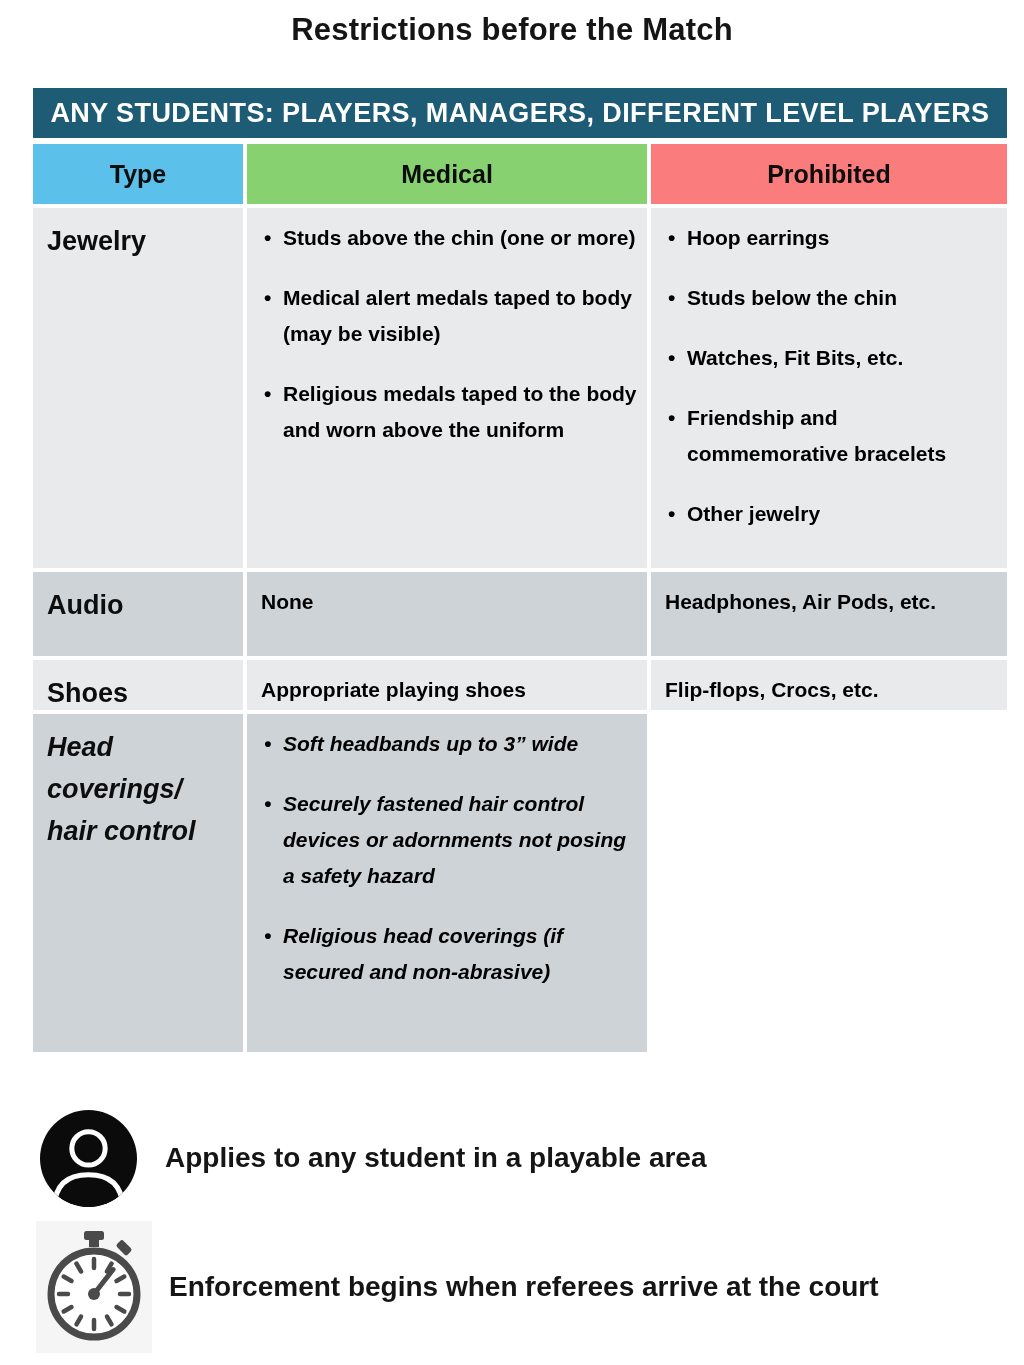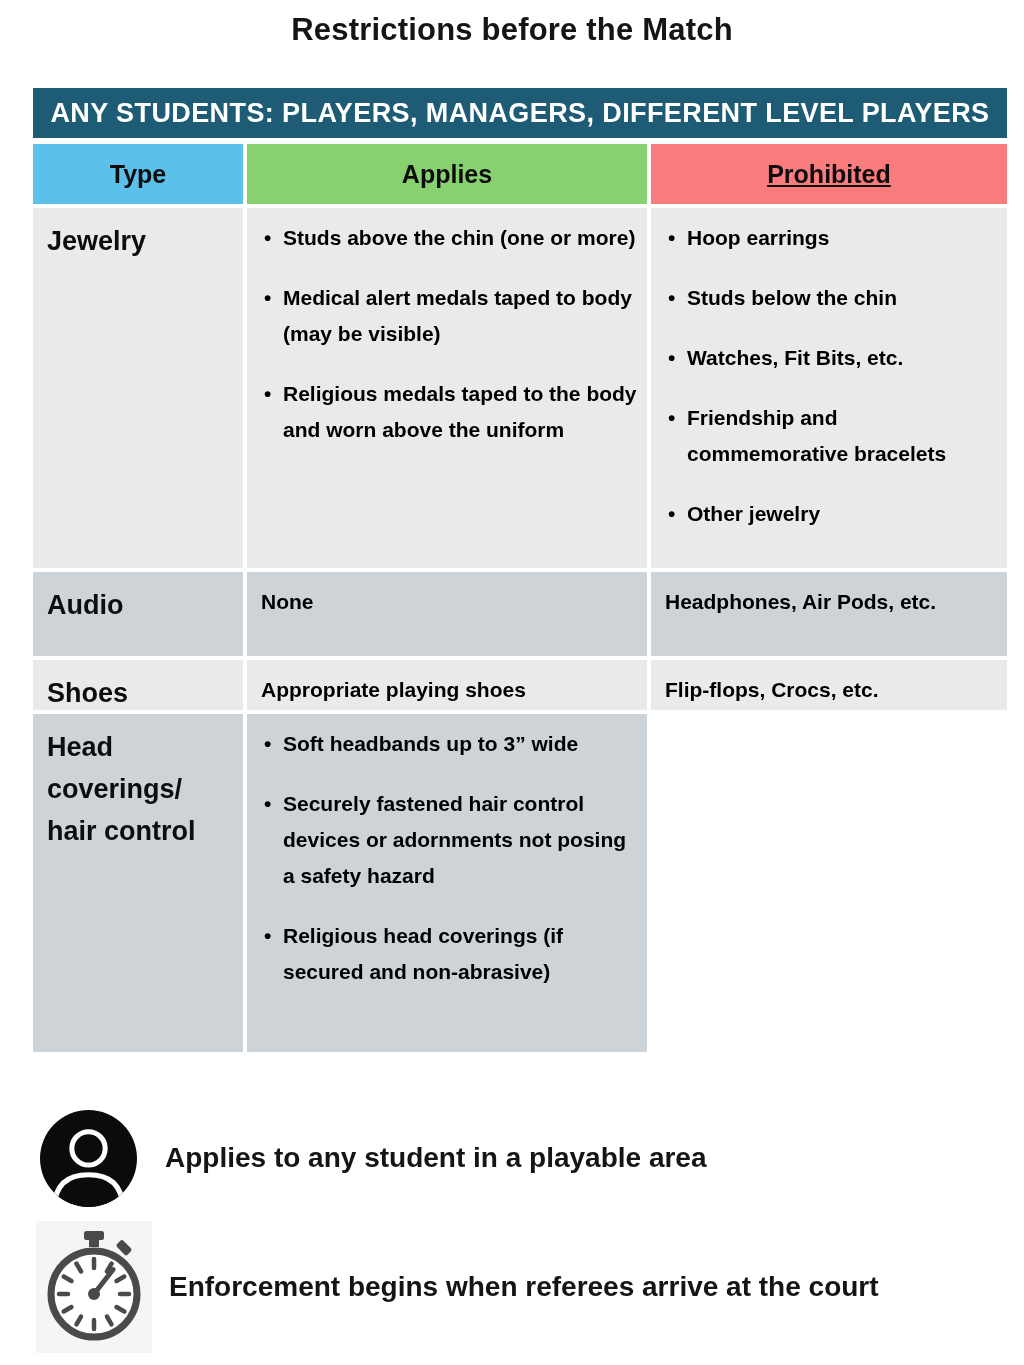--- a/index.html
+++ b/index.html
@@ -32,30 +32,30 @@
   .col-type { width: 210px; flex: 0 0 210px; }
   .col-allowed { width: 400px; flex: 0 0 400px; }
   .col-prohibited { width: 356px; flex: 0 0 356px; }
 
   .hdr-cell {
     height: 60px; display: flex; align-items: center; justify-content: center;
     font-size: 25px; font-weight: 700; color: #0d0d0d;
   }
   .hdr-type { background: var(--type-header-bg, #5bc0ea); }
   .hdr-allowed { background: var(--allowed-header-bg, #87d171); }
-  .hdr-prohibited { background: var(--prohibited-header-bg, #fb7c7c); text-decoration: underline; }
+  .hdr-prohibited { background: var(--prohibited-header-bg, #fb7c7c); }
 
   .body-row .cell { padding: 12px 10px 10px 14px; overflow: hidden; }
   .row-light .cell { background: var(--row-light, #e8eaeb); }
   .row-dark .cell { background: var(--row-dark, #cdd3d7); }
 
   .r0 { height: 360px; }
   .r1 { height: 84px; }
   .r2 { height: 50px; }
-  .r3 { height: 338px; }
+  .r3 { height: 338px; font-style: italic; }
 
   .cell-type {
     font-size: 27px; font-weight: 700; line-height: 42px; color: #0d0d0d;
   }
   .cell-list { font-size: 21px; font-weight: 700; line-height: 36px; color: #000000; }
   .item { }
   .item + .item { margin-top: 24px; }
   .item.bullet { position: relative; padding-left: 22px; }
   .item.bullet::before { content: "\2022"; position: absolute; left: 3px; }
 
@@ -80,21 +80,21 @@
 
 <div class="page">
 
   <div class="title">Restrictions before the Match</div>
 
   <div class="table-wrap">
     <div class="banner">ANY STUDENTS: PLAYERS, MANAGERS, DIFFERENT LEVEL PLAYERS</div>
 
     <div class="hdr-row">
       <div class="hdr-cell hdr-type col-type">Type</div>
-      <div class="hdr-cell hdr-allowed col-allowed">Applies</div>
+      <div class="hdr-cell hdr-allowed col-allowed">Medical</div>
       <div class="hdr-cell hdr-prohibited col-prohibited">Prohibited</div>
     </div>
 
     <div id="rows">
         <div class="body-row r0 row-light">
           <div class="cell col-type cell-type">Jewelry</div>
           <div class="cell col-allowed cell-list">
             <div class="item bullet">Studs above the chin (one or more)</div>
             <div class="item bullet">Medical alert medals taped to body (may be visible)</div>
             <div class="item bullet">Religious medals taped to the body and worn above the uniform</div>

